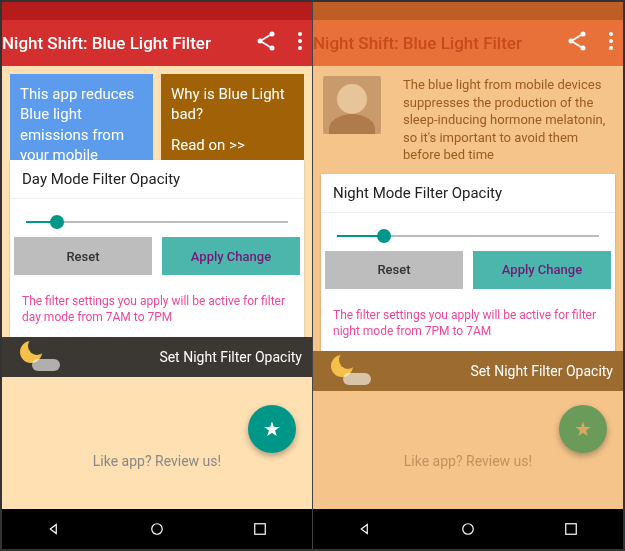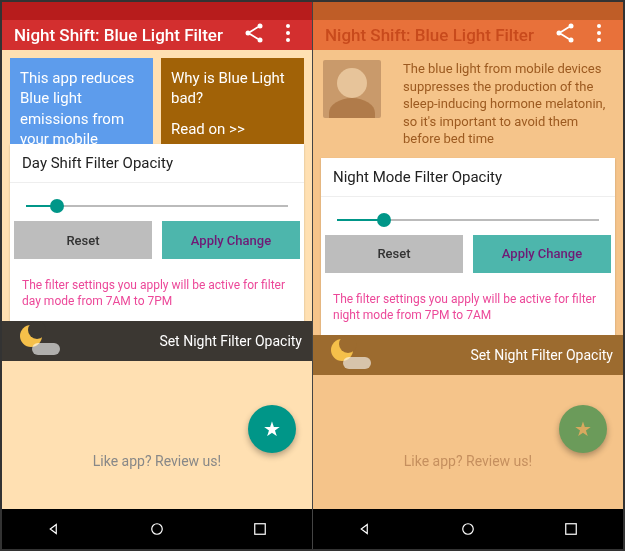--- a/index.html
+++ b/index.html
@@ -2,21 +2,21 @@
 <html><head>
 <meta charset="utf-8">
 <style>
   * { box-sizing: border-box; margin: 0; padding: 0; }
   body { background: #fff; font-family: Roboto, Arial, sans-serif; width: 625px; height: 551px; overflow: hidden; border: 2px solid #333; }
   .wrap { display: flex; width: 100%; height: 100%; }
   .phone { flex: 1; display: flex; flex-direction: column; position: relative; border-right: 1px solid #444; }
   .phone:last-child { border-right: none; }
   .statusbar { height: 18px; display: flex; justify-content: flex-end; align-items: center; padding: 0 8px; gap: 4px; }
   .statusbar span { color: rgba(255,255,255,.85); font-size: 11px; }
-  .appbar { height: 30px; display: flex; align-items: center; padding: 0 12px; color: #fff; }
+  .appbar { height: 46px; display: flex; align-items: center; padding: 0 0; color: #fff; }
   .appbar .title { flex: 1; font-size: 17px; font-weight: 500; }
   .appbar .icon { width: 24px; text-align: center; margin-left: 10px; }
   .content { flex: 1; position: relative; overflow: hidden; }
   .cards { display: flex; gap: 8px; padding: 8px 8px 0 8px; }
   .card { flex: 1; padding: 10px; color: #fff; font-size: 15px; line-height: 1.35; height: 86px; overflow: hidden; }
   .card .read { margin-top: 10px; display: block; }
   .testimonial { display: flex; gap: 22px; padding: 10px; }
   .avatar { width: 58px; height: 58px; background: #c99a6b; border-radius: 2px; position: relative; overflow: hidden; flex-shrink: 0; }
   .avatar::before { content:''; position:absolute; width: 30px; height: 30px; background: #e7c49a; border-radius: 50%; top: 8px; left: 14px; }
   .avatar::after { content:''; position:absolute; width: 46px; height: 30px; background: #b07b4a; border-radius: 50% 50% 0 0; bottom: -10px; left: 6px; }
@@ -97,21 +97,21 @@
       <div class="cards">
         <div class="card c1">
           <span>This app reduces Blue light emissions from your mobile</span>
         </div>
         <div class="card c2">
           <span>Why is Blue Light bad?</span>
           <span class="read">Read on &gt;&gt;</span>
         </div>
       </div>
       <div class="panel">
-        <div class="panel-head">Day Shift Filter Opacity</div>
+        <div class="panel-head">Day Mode Filter Opacity</div>
         <div class="slider-row">
           <div class="slider">
             <div class="fill" style="width:12%"></div>
             <div class="thumb" style="left:12%"></div>
           </div>
         </div>
         <div class="btn-row">
           <div class="btn reset">
               <span>Reset</span>
             </div>

